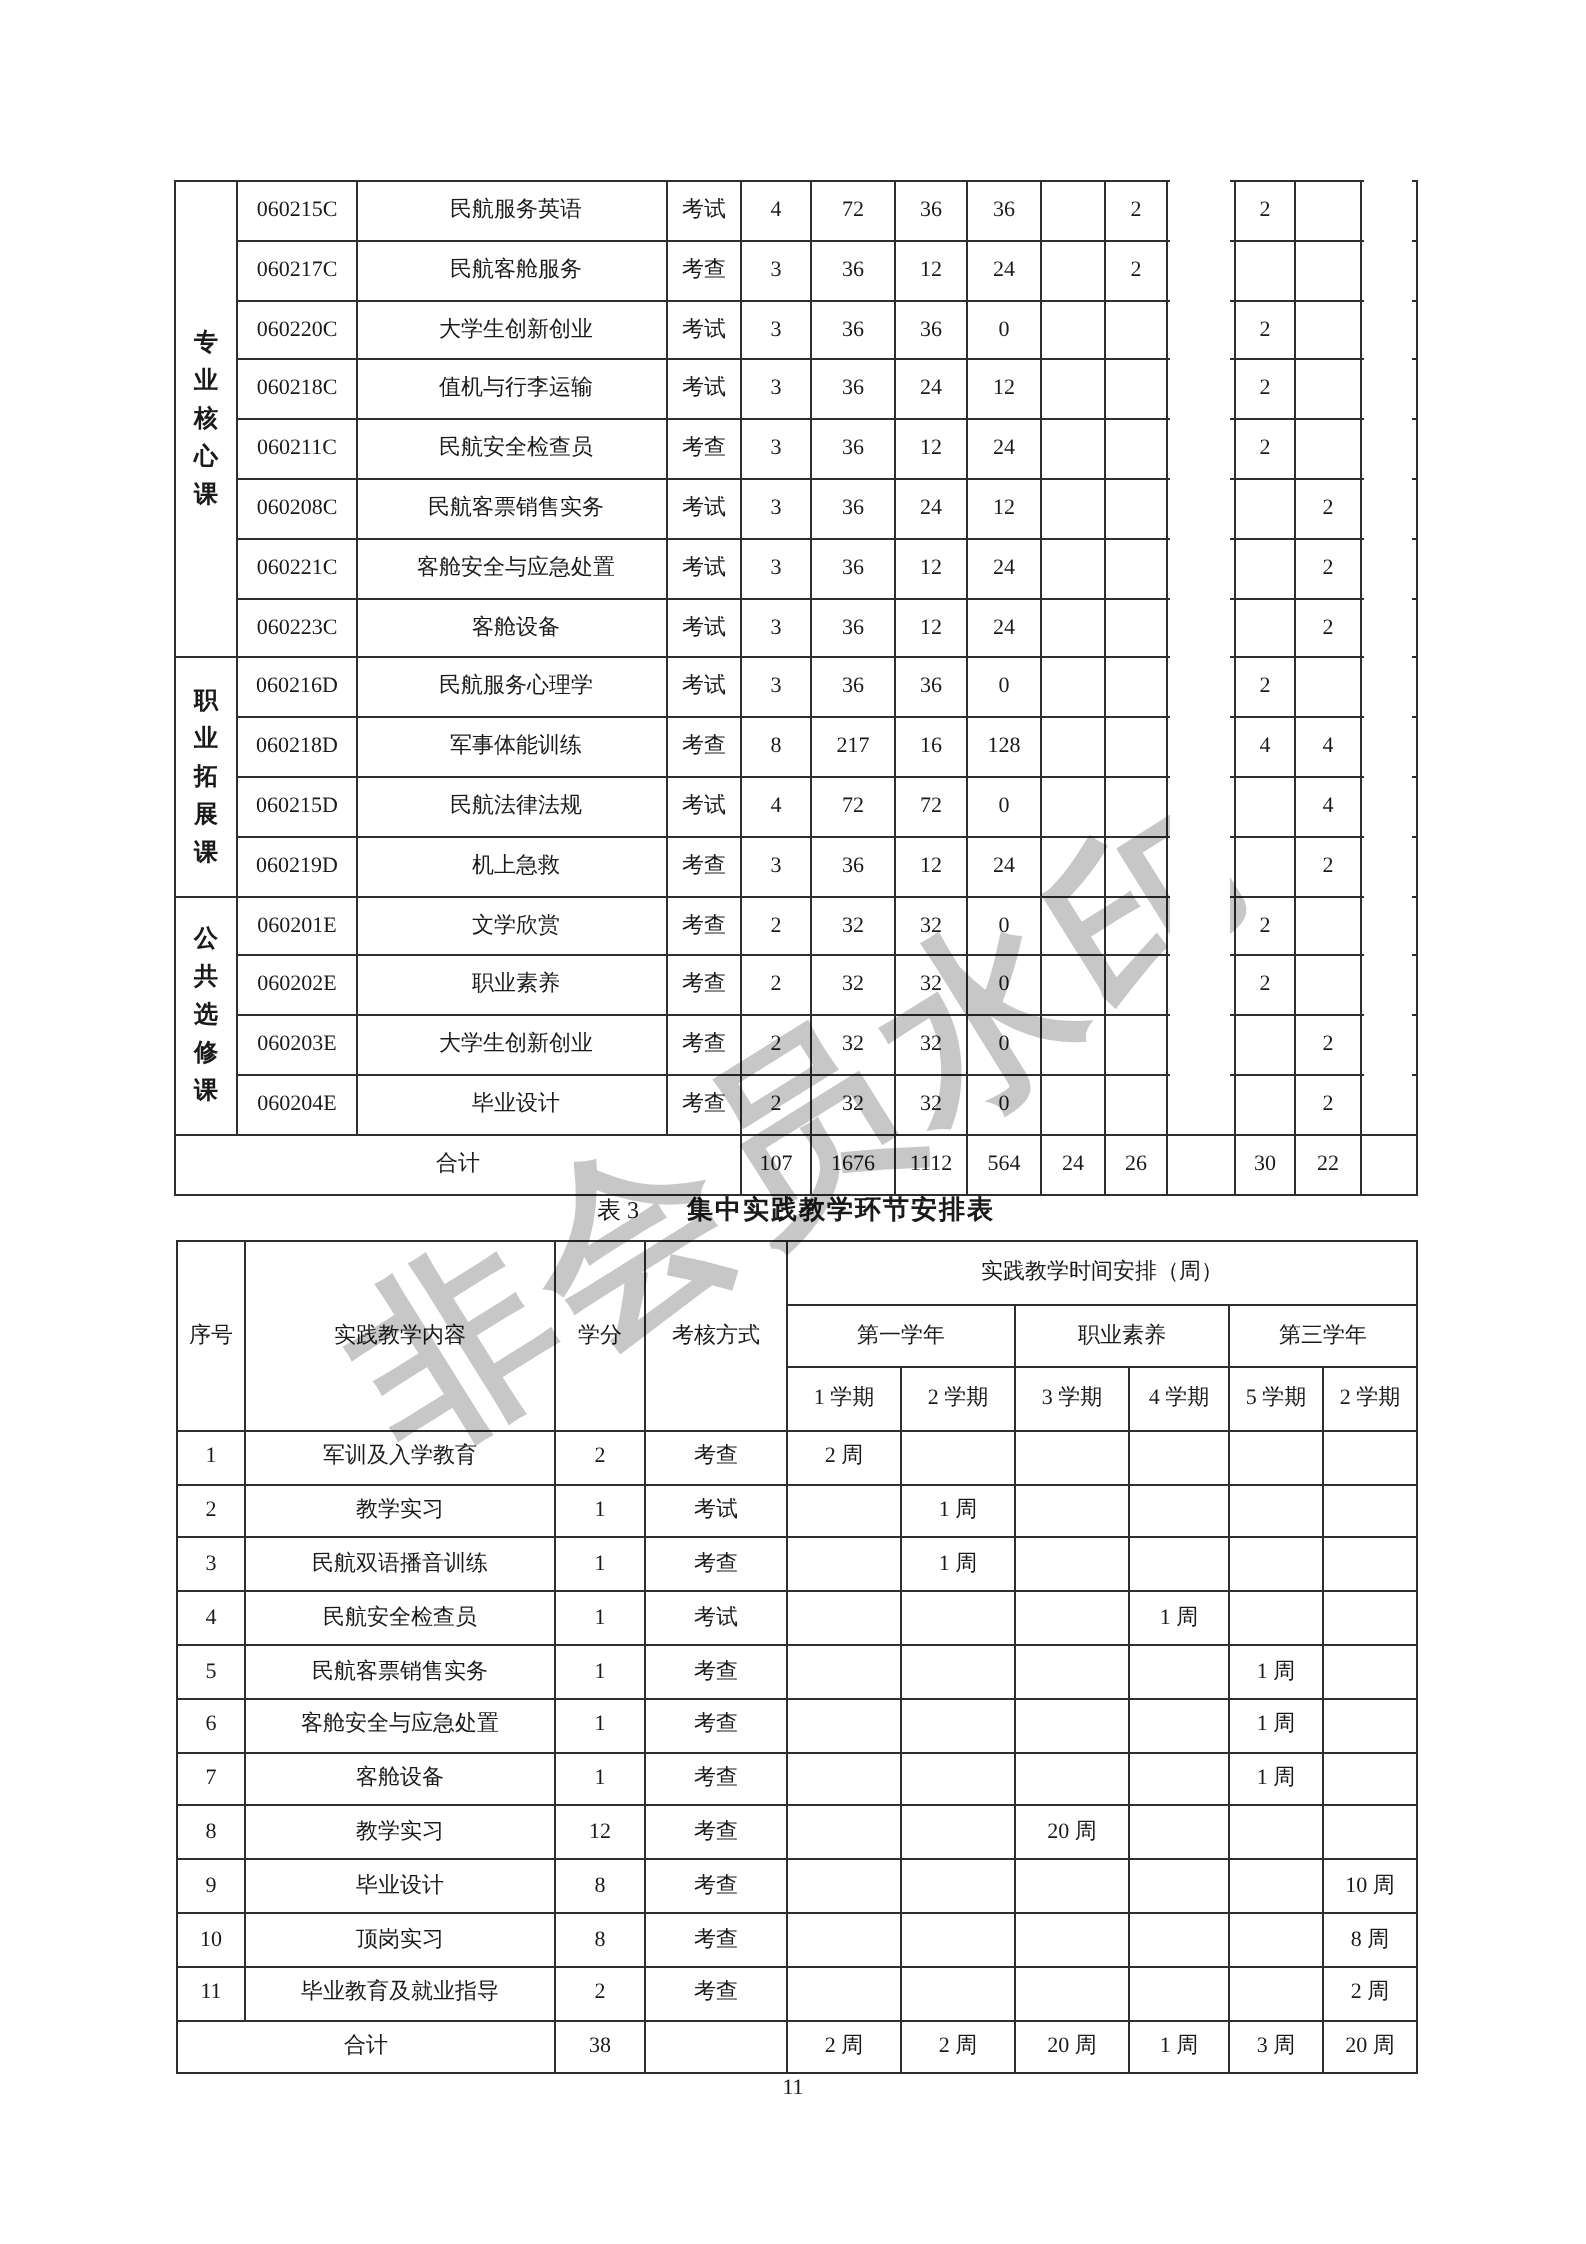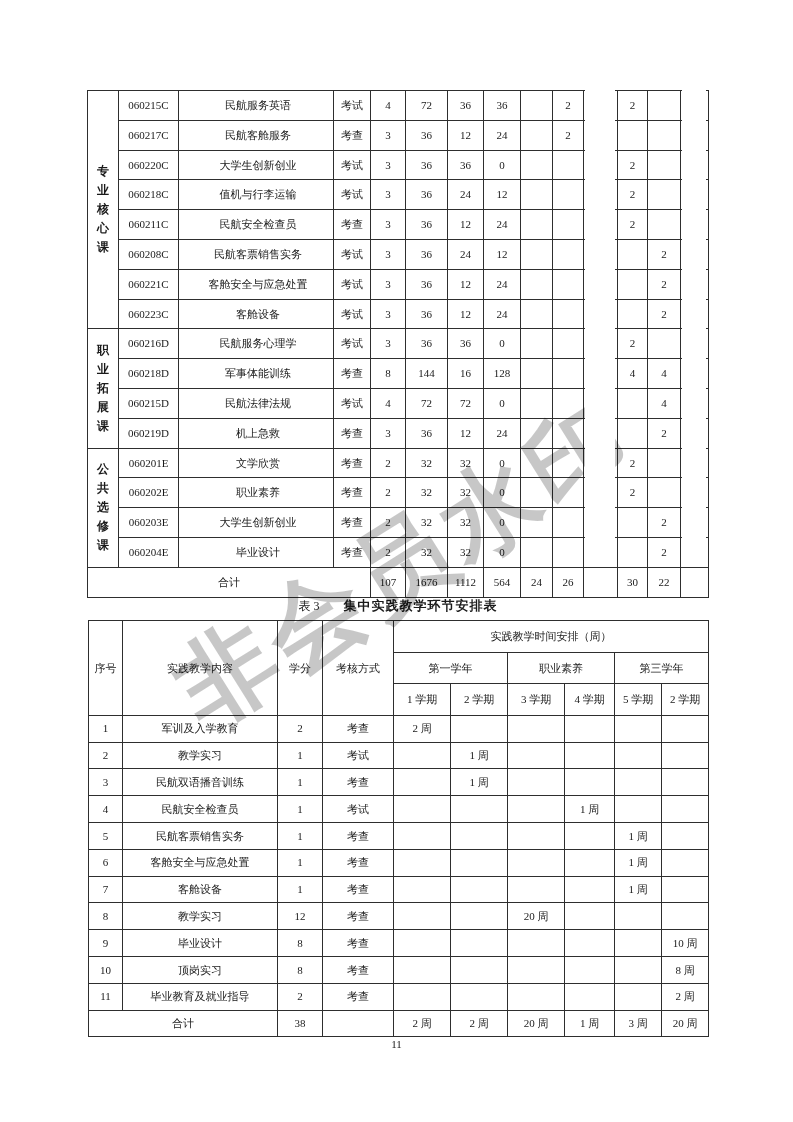--- a/index.html
+++ b/index.html
@@ -201,21 +201,21 @@
           <td></td>
           <td>2</td>
           <td></td>
           <td></td>
         </tr>
         <tr>
           <td>060218D</td>
           <td class="name">军事体能训练</td>
           <td>考查</td>
           <td>8</td>
-          <td>144</td>
+          <td>217</td>
           <td>16</td>
           <td>128</td>
           <td></td>
           <td></td>
           <td></td>
           <td>4</td>
           <td>4</td>
           <td></td>
         </tr>
         <tr>

